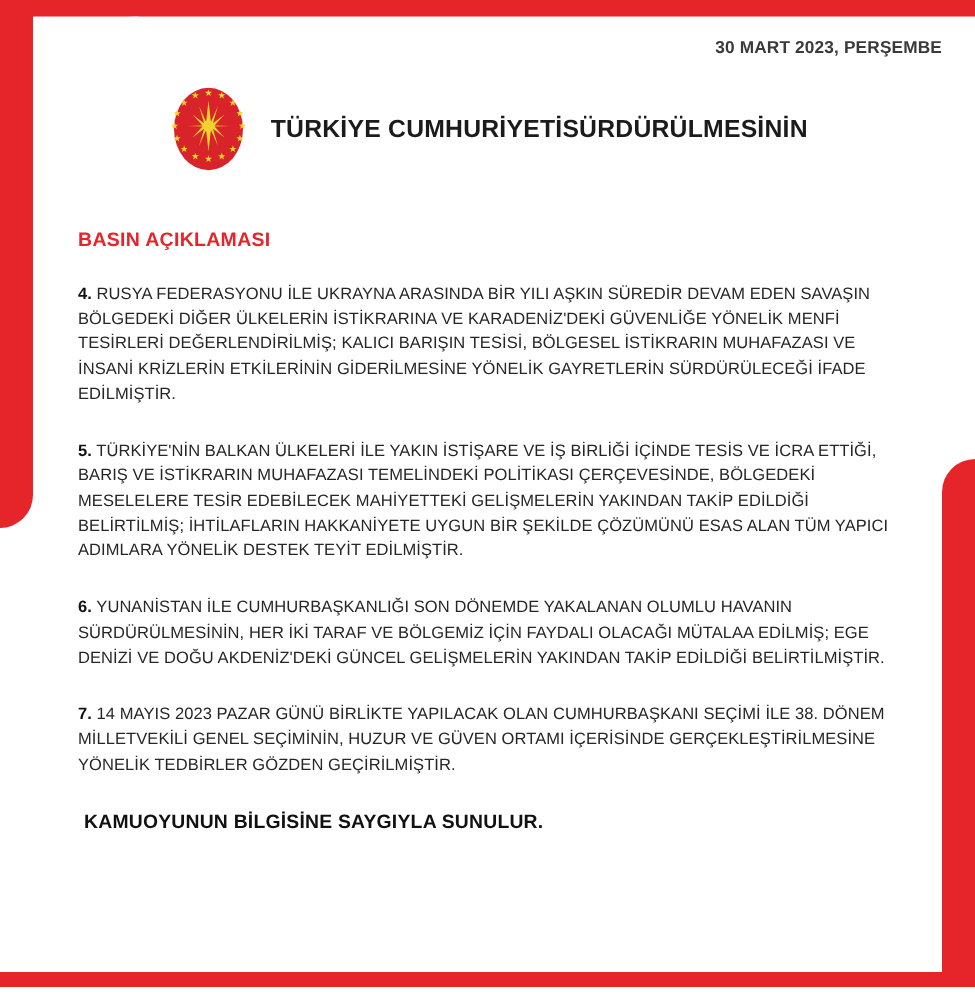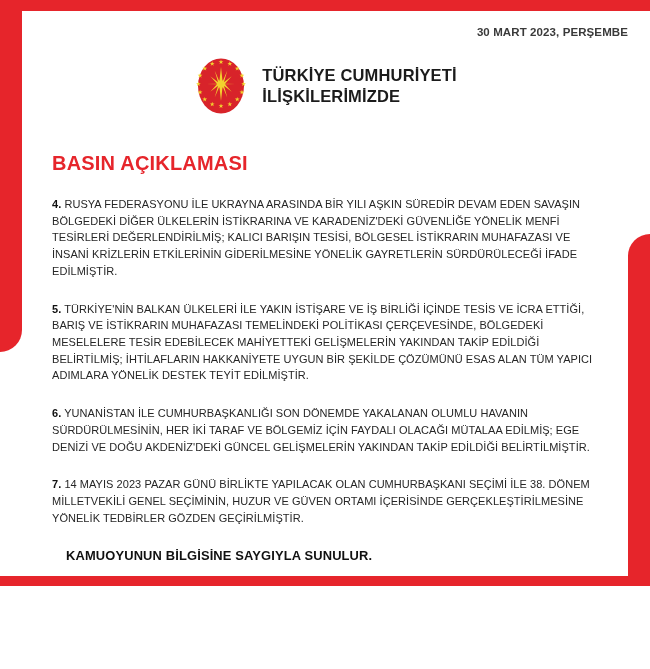--- a/index.html
+++ b/index.html
@@ -8,21 +8,21 @@
     padding: 0;
     background: #ffffff;
   }
   body {
     font-family: "Liberation Sans", "DejaVu Sans", sans-serif;
   }
 
   .page {
     position: relative;
     width: 650px;
-    height: 586px;
+    height: 658px;
     overflow: hidden;
     background: #ffffff;
   }
 
   
   .frame-top {
     position: absolute;
     left: 0; top: 0;
     width: 650px; height: 11px;
     background: var(--brand, #e6252b);
@@ -96,41 +96,40 @@
 
   .crest {
     width: 56px;
     height: 60px;
     flex: 0 0 auto;
     display: block;
   }
 
   .wordmark {
     display: flex;
-    flex-direction: column;
     justify-content: center;
     line-height: 1.26;
   }
   .wordmark span {
     font-size: 16.5px;
     font-weight: 700;
     letter-spacing: 0.15px;
     color: #1b1b1b;
     white-space: nowrap;
   }
 
   .doc-body {
     position: absolute;
     left: 52px;
     right: 52px;
     top: 152px;
   }
 
   .doc-title {
-    font-size: 20px;
+    font-size: 13px;
     font-weight: 700;
     color: var(--brand, #e6252b);
     letter-spacing: 0.2px;
     margin: 0 0 21px 0;
   }
 
   .para {
     font-size: 11px;
     line-height: 1.52;
     color: #262626;
@@ -141,21 +140,21 @@
   .para .num {
     font-weight: 700;
     color: #111111;
   }
 
   .closing {
     font-size: 12.9px;
     font-weight: 700;
     color: #111111;
     letter-spacing: 0.15px;
-    margin: 8px 0 0 14px;
+    margin: 8px 0 0 4px;
   }
 </style>
 </head>
 <body>
 
 <div class="page" style="--brand: #e6252b;">
 
   <div class="frame-top"></div>
   <div class="frame-left"></div>
   <div class="notch-tl"></div>
@@ -222,21 +221,21 @@
               <polygon points="0,-5 1.2,-1.6 4.8,-1.6 1.9,0.6 3,4 0,1.9 -3,4 -1.9,0.6 -4.8,-1.6 -1.2,-1.6"></polygon>
             </g>
 
           <polygon points="56,22 59.2,50.8 68.6,29.2 61.9,52.4 77.3,40.6 64.1,55.3 84.3,56 64.1,56.7 77.3,71.4 61.9,59.6 68.6,82.8 59.2,61.2 56,90 52.8,61.2 43.4,82.8 50.1,59.6 34.7,71.4 47.9,56.7 27.7,56 47.9,55.3 34.7,40.6 50.1,52.4 43.4,29.2 52.8,50.8"></polygon>
           <circle cx="56" cy="56" r="7.5"></circle>
         </g>
       </svg>
 
       <div class="wordmark">
         <span>TÜRKİYE CUMHURİYETİ</span>
-        <span>İLİŞKİLERİMİZDE</span>
+        <span>SÜRDÜRÜLMESİNİN</span>
       </div>
     </div>
 
     <div class="doc-body">
       <h1 class="doc-title">BASIN AÇIKLAMASI</h1>
 
       <p class="para">
         <span class="num">4.</span>
         <span>RUSYA FEDERASYONU İLE UKRAYNA ARASINDA BİR YILI AŞKIN SÜREDİR DEVAM EDEN SAVAŞIN BÖLGEDEKİ DİĞER ÜLKELERİN İSTİKRARINA VE KARADENİZ'DEKİ GÜVENLİĞE YÖNELİK MENFİ TESİRLERİ DEĞERLENDİRİLMİŞ; KALICI BARIŞIN TESİSİ, BÖLGESEL İSTİKRARIN MUHAFAZASI VE İNSANİ KRİZLERİN ETKİLERİNİN GİDERİLMESİNE YÖNELİK GAYRETLERİN SÜRDÜRÜLECEĞİ İFADE EDİLMİŞTİR.</span>
       </p>

